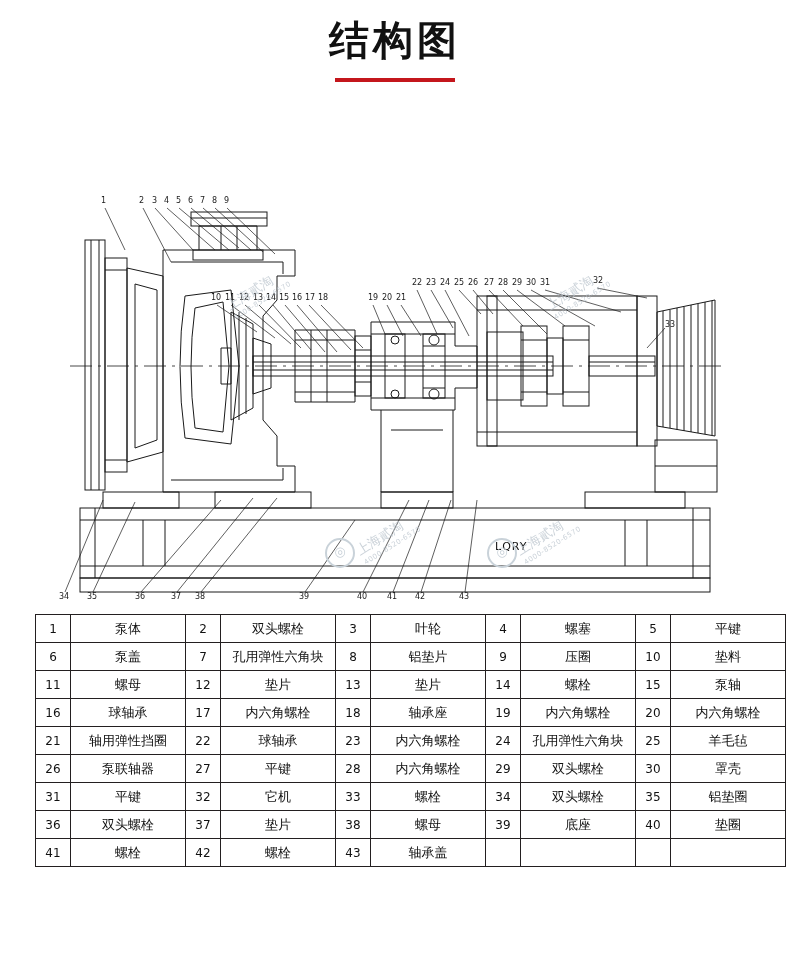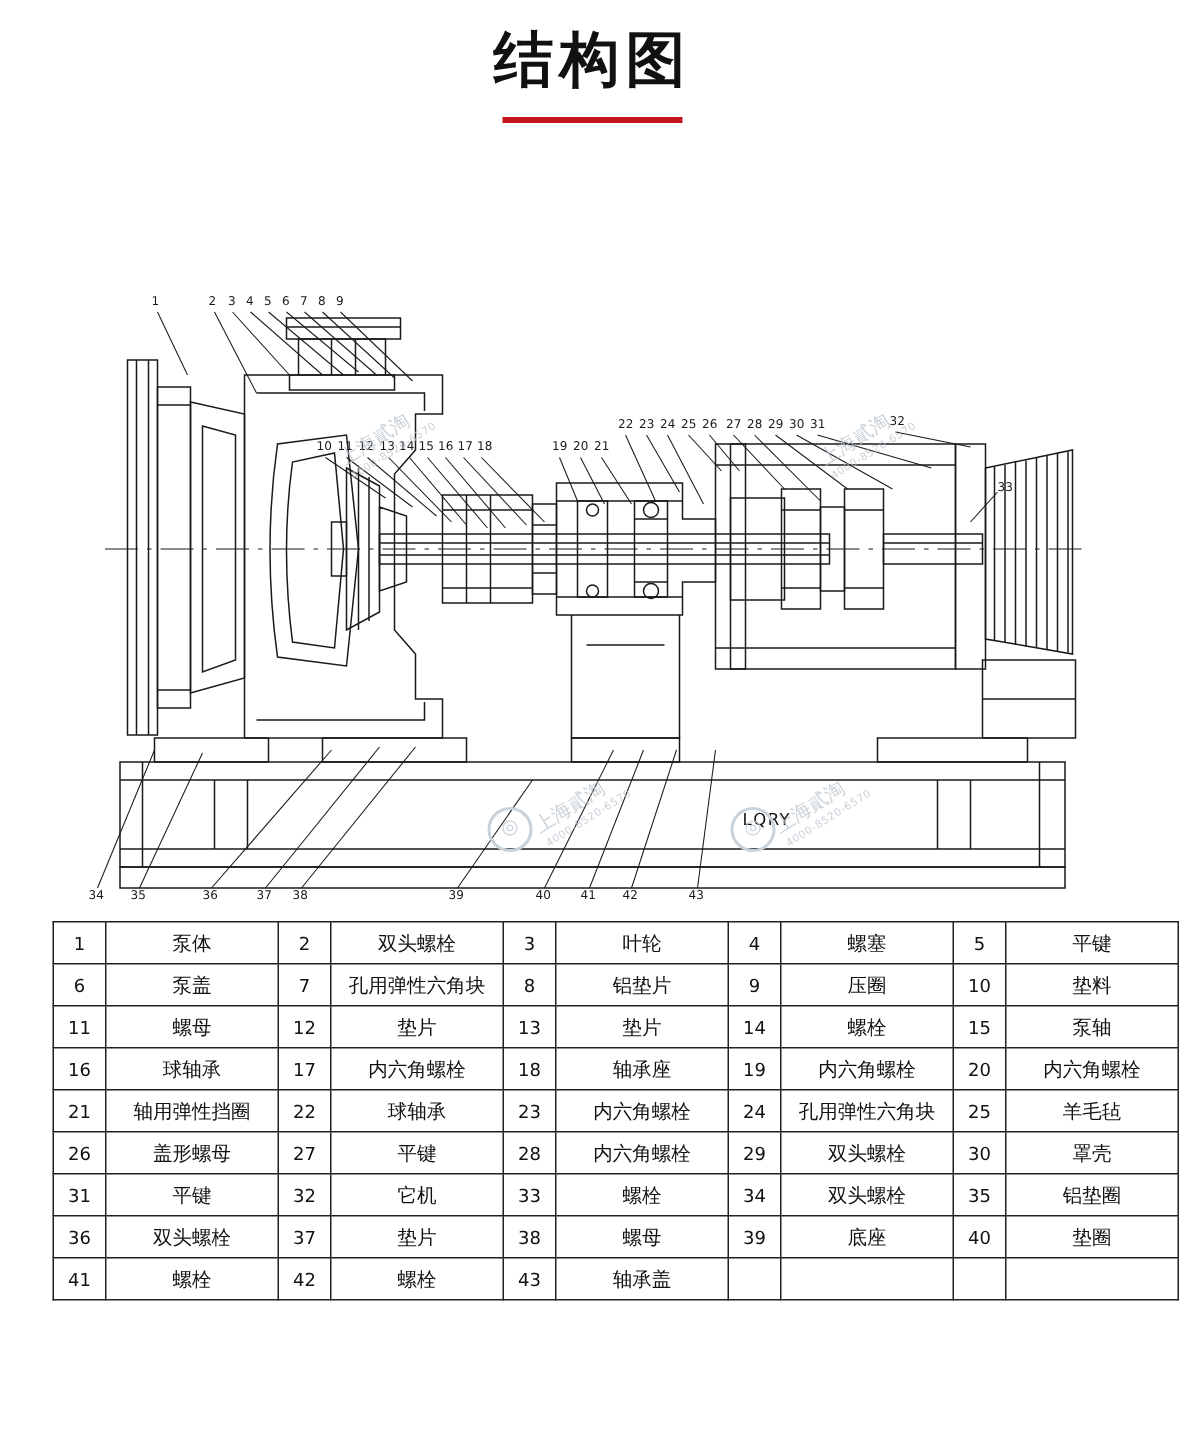--- a/index.html
+++ b/index.html
@@ -404,21 +404,21 @@
           <td class="nm">球轴承</td>
           <td class="num">23</td>
           <td class="nm">内六角螺栓</td>
           <td class="num">24</td>
           <td class="nm">孔用弹性六角块</td>
           <td class="num">25</td>
           <td class="nm">羊毛毡</td>
         </tr>
         <tr>
           <td class="num">26</td>
-          <td class="nm">盖形螺母</td>
+          <td class="nm">泵联轴器</td>
           <td class="num">27</td>
           <td class="nm">平键</td>
           <td class="num">28</td>
           <td class="nm">内六角螺栓</td>
           <td class="num">29</td>
           <td class="nm">双头螺栓</td>
           <td class="num">30</td>
           <td class="nm">罩壳</td>
         </tr>
         <tr>

